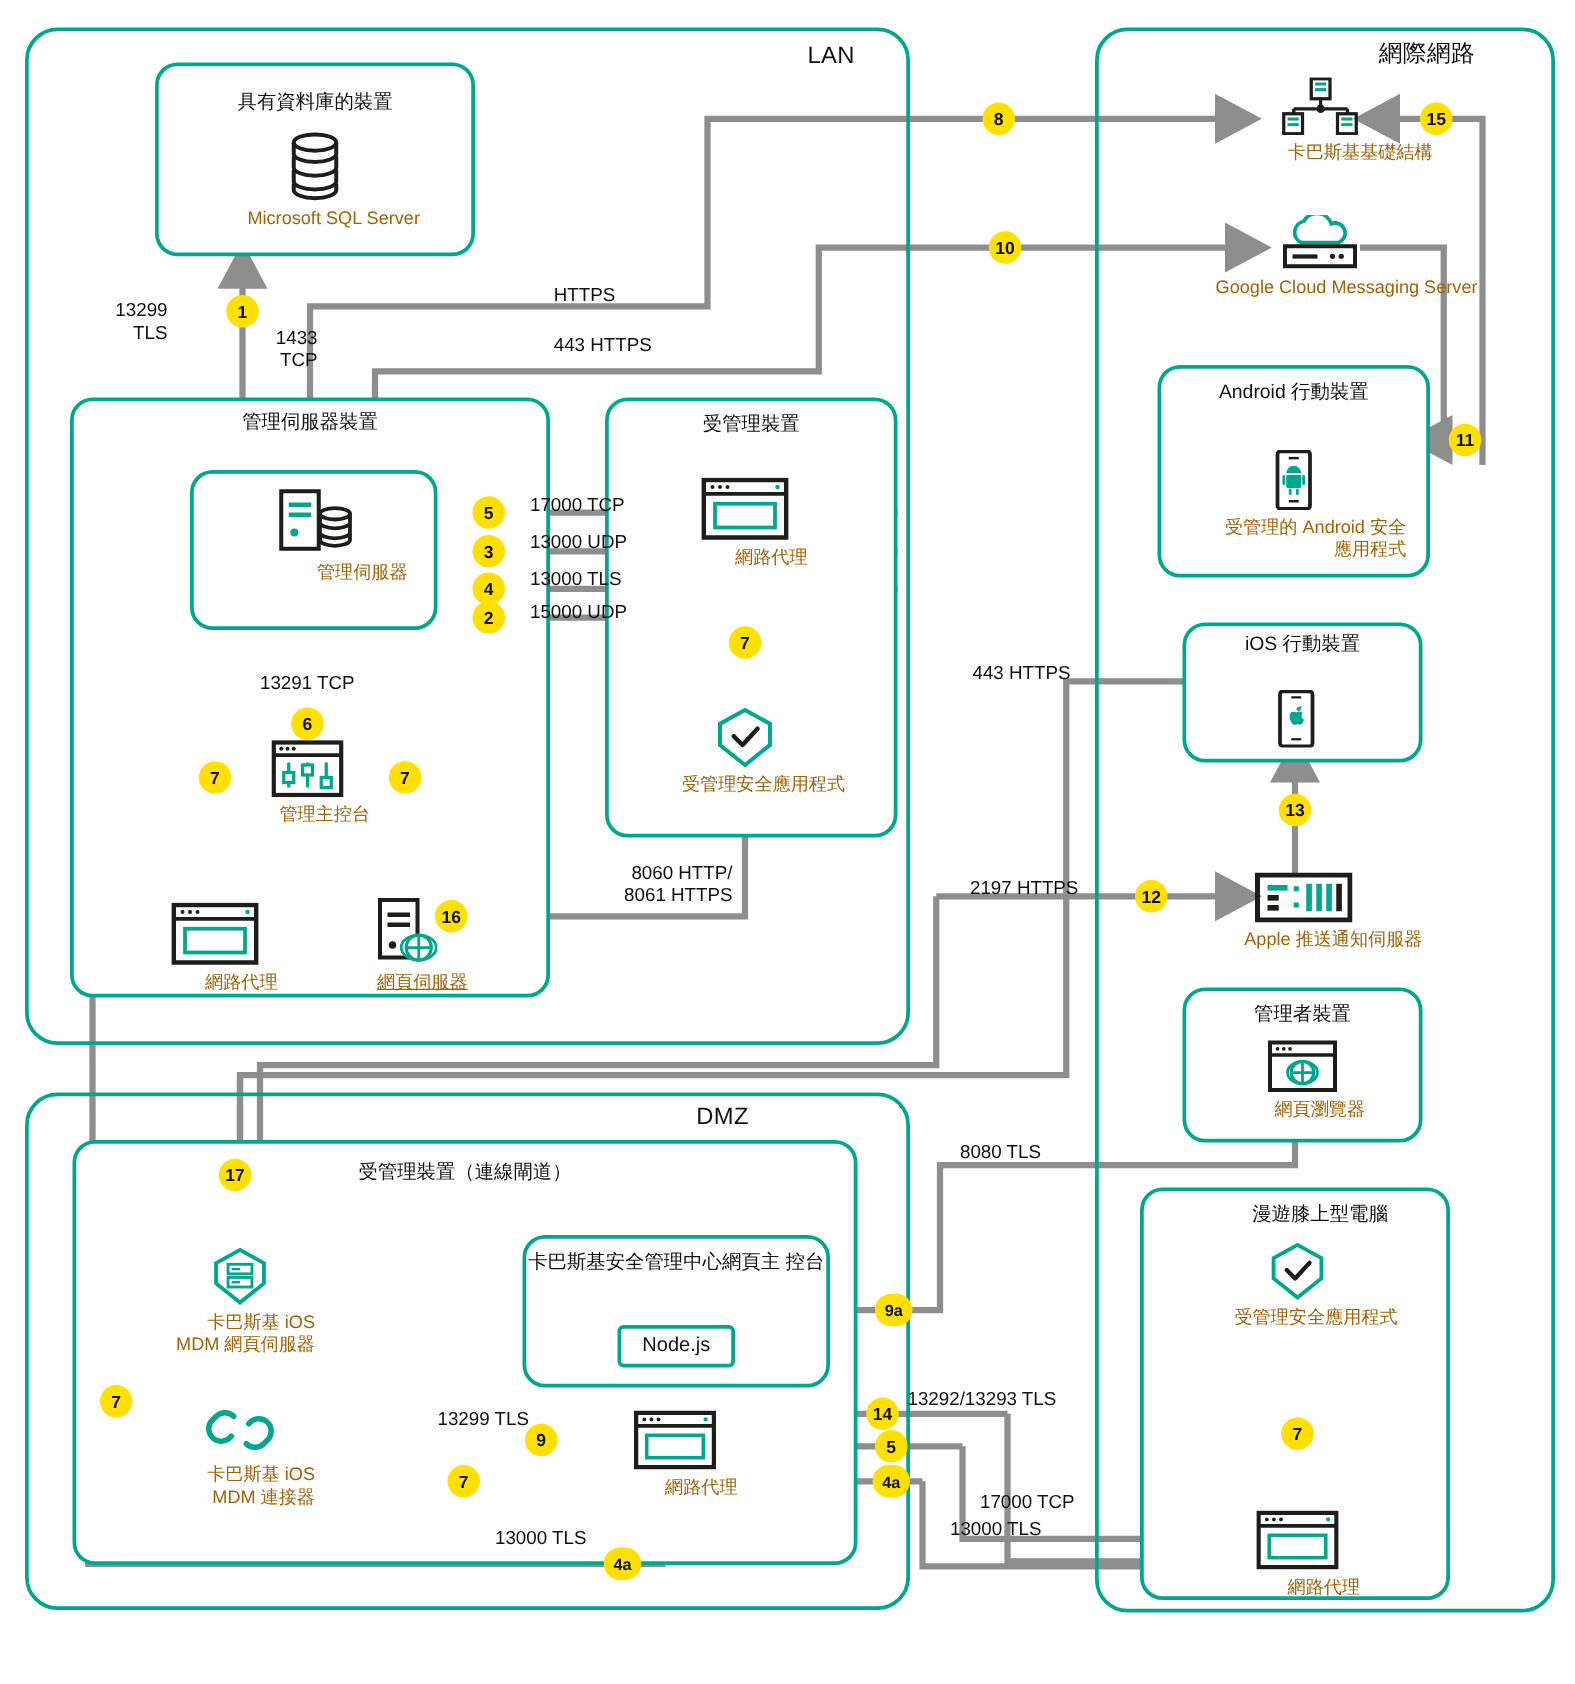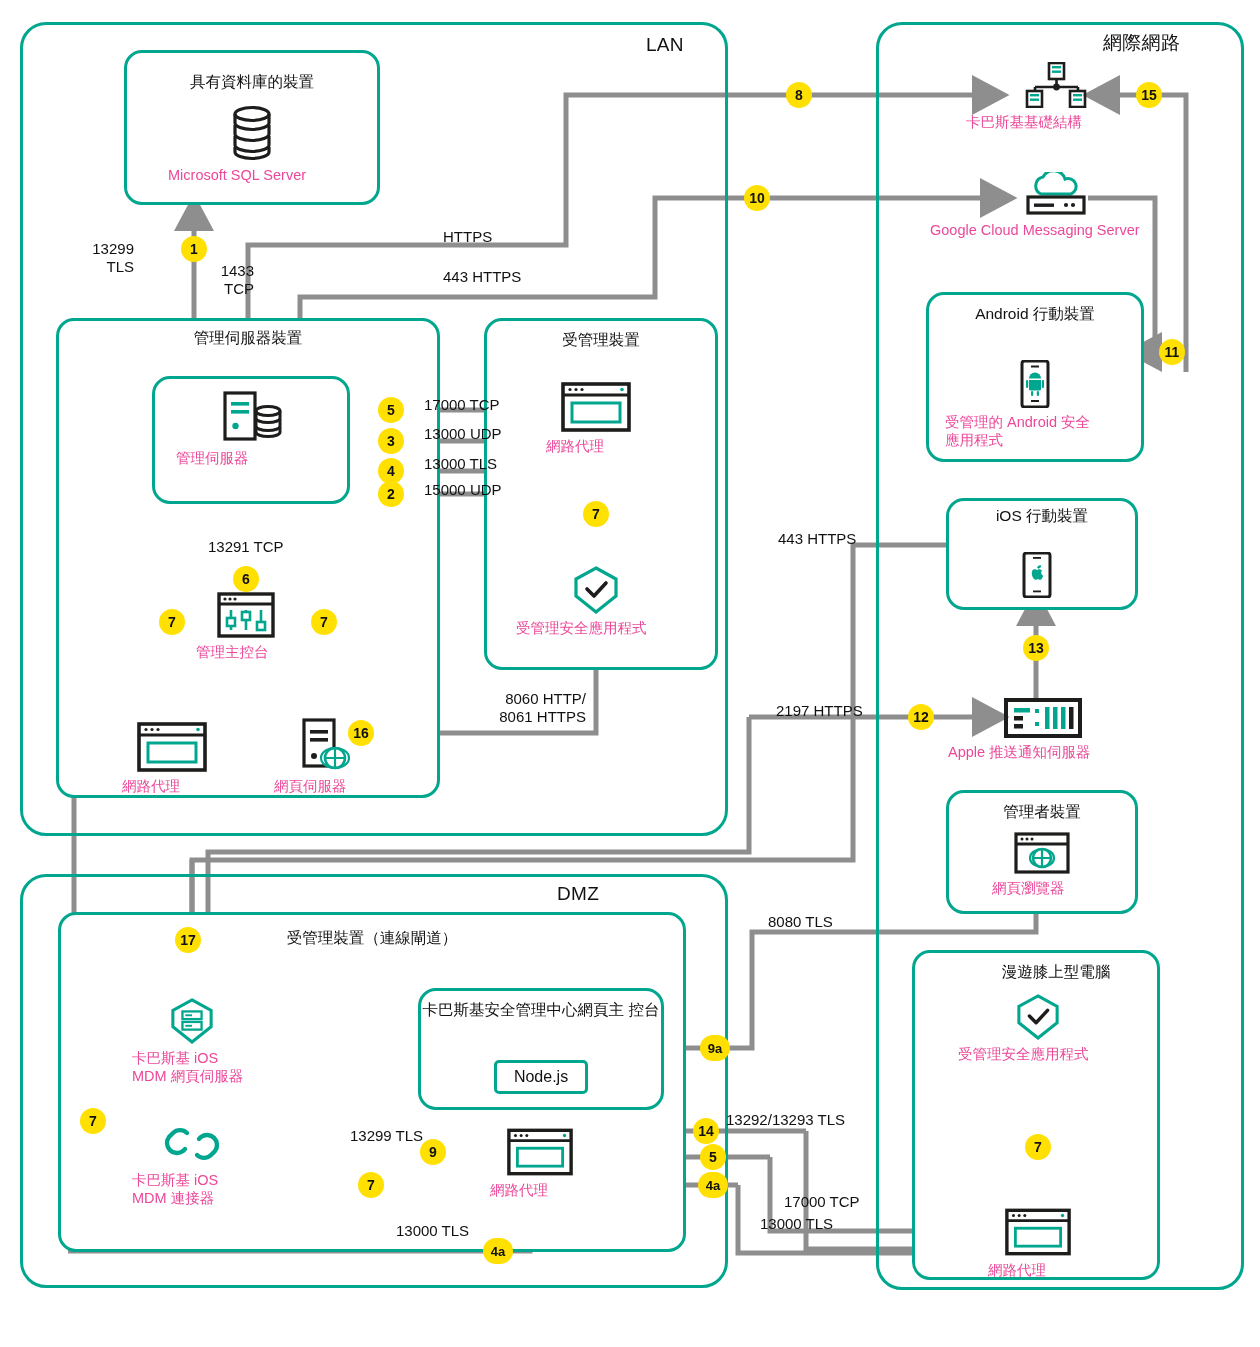--- a/index.html
+++ b/index.html
@@ -47,22 +47,22 @@
     text-align: center;
     font-size: 15.5px;
     color: #111;
     line-height: 1.25;
     width: 100%;
     left: 0;
   }
   
   .node {
     position: absolute;
-    text-align: left;
-    color: #ec4899;
+    text-align: right;
+    color: #a16207;
   }
   .node .cap {
     font-size: 14.5px;
     line-height: 1.25;
     margin-top: 5px;
     white-space: pre-line;
   }
   .node .icon { display: block; margin: 0 auto; }
 
   
@@ -258,21 +258,21 @@
       <path d="M2,13 H68" stroke="#1d1d1b" stroke-width="3"></path>
       <circle cx="9" cy="7.5" r="1.6" fill="#1d1d1b"></circle>
       <circle cx="15" cy="7.5" r="1.6" fill="#1d1d1b"></circle>
       <circle cx="21" cy="7.5" r="1.6" fill="#1d1d1b"></circle>
       <circle cx="61" cy="7.5" r="1.8" fill="#00a68d"></circle>
       <rect x="11" y="21" width="48" height="19" fill="none" stroke="#00a68d" stroke-width="3"></rect>
     </svg>
     <div class="cap">網路代理</div>
   </div>
 
-  <div class="node" style="left:274px; top:718px; width:100px;">
+  <div class="node" style="left:274px; top:718px; width:100px;text-decoration:underline;">
     <svg class="icon" width="52" height="54" viewBox="0 0 52 54">
       <rect x="6" y="2" width="30" height="46" fill="none" stroke="#1d1d1b" stroke-width="3.2"></rect>
       <rect x="12" y="12" width="18" height="3.6" fill="#1d1d1b"></rect>
       <rect x="12" y="20" width="18" height="3.6" fill="#1d1d1b"></rect>
       <circle cx="16" cy="38" r="3" fill="#1d1d1b"></circle>
       <circle cx="37" cy="40" r="10" fill="#fff" stroke="#00a68d" stroke-width="2.6"></circle>
       <path d="M27,40 H47 M37,30 v20 M37,30 a14,10 0 0 1 0,20 M37,30 a14,10 0 0 0 0,20" fill="none" stroke="#00a68d" stroke-width="2.2"></path>
     </svg>
     <div class="cap">網頁伺服器</div>
   </div>
@@ -493,21 +493,21 @@
   <div class="badge" style="left:378px;  top:397px;">5</div>
   <div class="badge" style="left:378px;  top:428px;">3</div>
   <div class="badge" style="left:378px;  top:458px;">4</div>
   <div class="badge" style="left:378px;  top:481px;">2</div>
   <div class="badge" style="left:583px;  top:501px;">7</div>
   <div class="badge" style="left:233px;  top:566px;">6</div>
   <div class="badge" style="left:159px;  top:609px;">7</div>
   <div class="badge" style="left:311px;  top:609px;">7</div>
   <div class="badge" style="left:348px;  top:720px;">16</div>
   <div class="badge" style="left:786px;  top:82px;">8</div>
-  <div class="badge" style="left:744px;  top:185px;text-align:right;">10</div>
+  <div class="badge" style="left:791px;  top:185px;text-align:right;">10</div>
   <div class="badge" style="left:1136px; top:82px;">15</div>
   <div class="badge" style="left:1159px; top:339px;">11</div>
   <div class="badge" style="left:1023px; top:635px;">13</div>
   <div class="badge" style="left:908px;  top:704px;">12</div>
   <div class="badge" style="left:175px;  top:927px;">17</div>
   <div class="badge wide" style="left:700px;  top:1035px;">9a</div>
   <div class="badge" style="left:80px;   top:1108px;">7</div>
   <div class="badge" style="left:420px;  top:1139px;">9</div>
   <div class="badge" style="left:358px;  top:1172px;">7</div>
   <div class="badge" style="left:693px;  top:1118px;">14</div>

